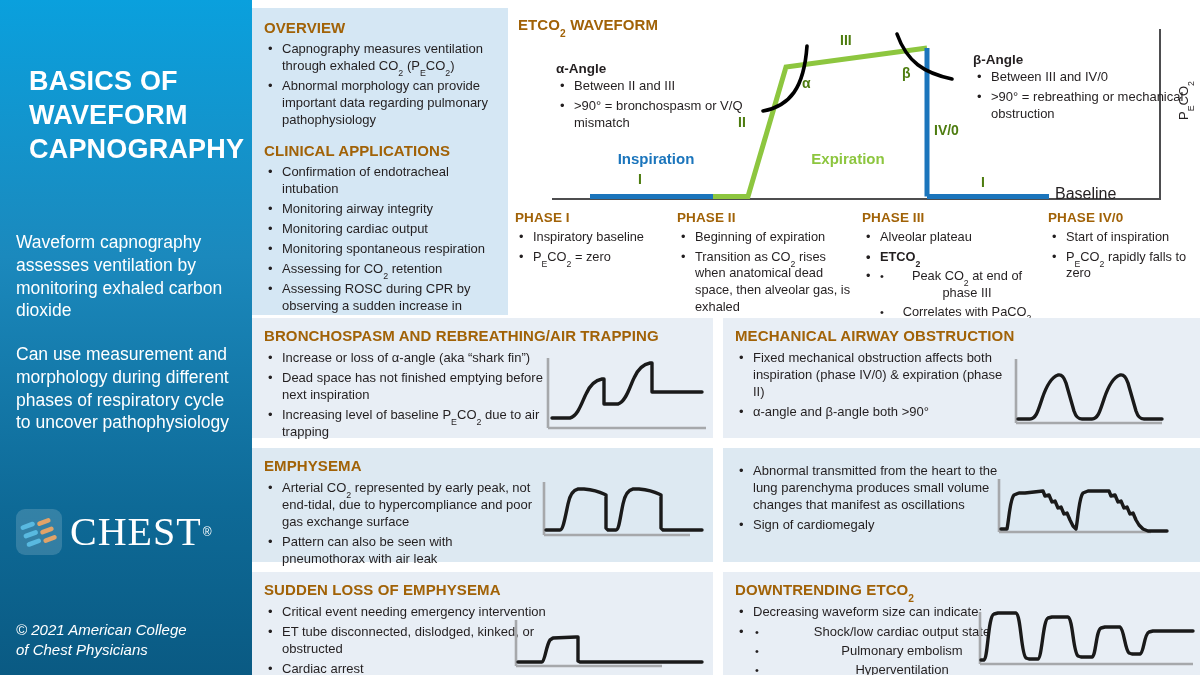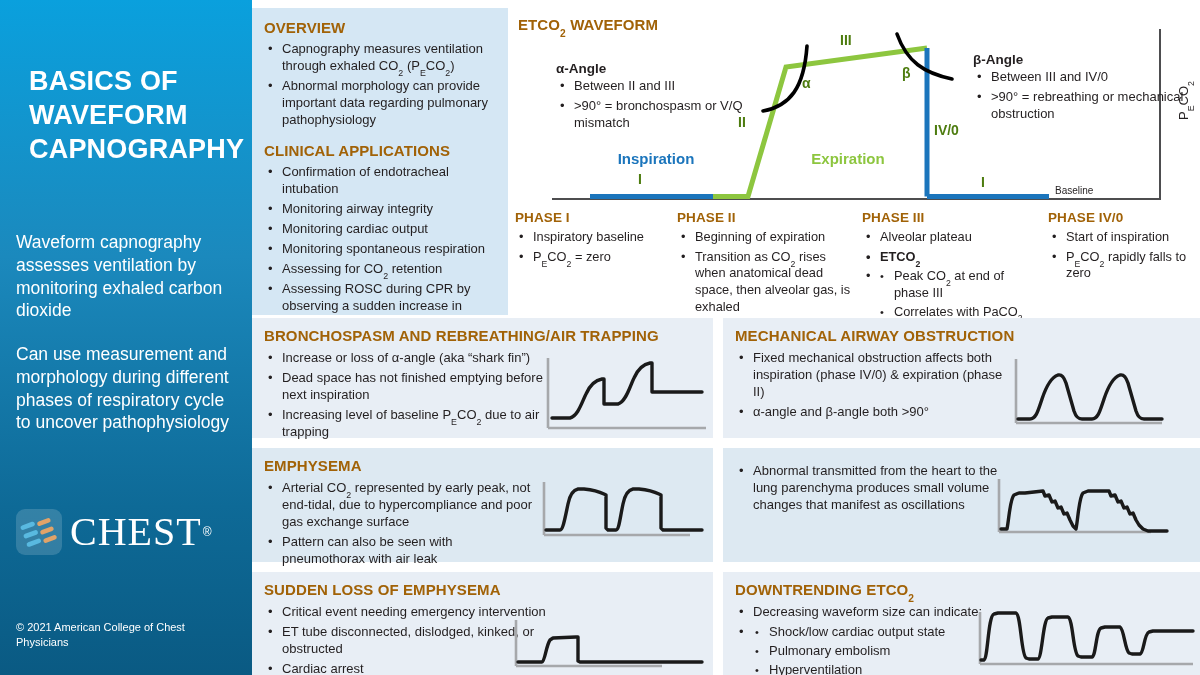--- a/index.html
+++ b/index.html
@@ -19,50 +19,50 @@
   .sidebar h1{
     position:absolute;left:16px;top:52px;width:222px;margin:13px;
     font-size:27px;line-height:1.25;font-weight:bold;letter-spacing:0.2px;
   }
   .sidebar .intro{position:absolute;left:16px;width:224px;margin:0;font-size:17.5px;line-height:1.3;}
   .intro-1{top:231px;}
   .intro-2{top:343px;}
   .logo{position:absolute;left:16px;top:508px;display:flex;align-items:center;}
   .wordmark{font-family:"Liberation Serif","DejaVu Serif",serif;font-size:40px;color:#fff;letter-spacing:1px;margin-left:8px;}
   .reg{font-size:12px;vertical-align:28px;margin-left:1px;}
-  .copyright{position:absolute;left:16px;top:620px;width:185px;font-size:11px;line-height:1.35;}
+  .copyright{position:absolute;left:16px;top:620px;width:185px;font-size:15px;line-height:1.35;font-style:italic;}
 
   
   .panel{position:absolute;left:var(--x);top:var(--y);width:var(--w);height:var(--h);box-sizing:border-box;}
   .panel h2, .panel h3{margin:0;font-size:15px;font-weight:bold;color:#a16207;letter-spacing:0.1px;}
   ul.bullets{list-style:none;margin:5px 0 0 0;padding:0;font-size:13px;line-height:1.3;}
   ul.bullets > li{position:relative;padding-left:18px;margin-bottom:3px;}
   ul.bullets > li::before{content:"\2022";position:absolute;left:4px;}
-  ul.subs{list-style:none;margin:2px 0 0 0;padding:0;}
+  ul.subs{list-style:none;margin:2px 0 0 0;padding:0;text-align:center;}
   ul.subs > li{position:relative;padding-left:18px;margin-bottom:2px;}
   ul.subs > li::before{content:"\2022";position:absolute;left:4px;font-size:11px;top:1px;}
   .bold-li{font-weight:bold;}
 
   .overview-panel{background:#d5e7f4;padding:9px 12px;}
   .overview-panel h2{margin-top:2px;}
   .overview-panel .second-h{margin-top:14px;}
   .overview-panel ul.bullets{width:224px;}
 
   
   .waveform-panel{background:#ffffff;}
   .waveform-panel h2{position:absolute;left:8px;top:8px;}
   .angle-note{position:absolute;font-size:13px;}
   .angle-note .an-h{font-weight:bold;margin:0 0 2px 0;font-size:13.5px;}
   .angle-note ul.bullets{margin-top:0;}
   .alpha-note{left:46px;top:53px;width:218px;}
   .beta-note{left:463px;top:44px;width:222px;}
   .capno-chart{position:absolute;left:0;top:0;}
   .wf-label{position:absolute;font-weight:bold;font-size:14px;color:#4d7c0f;}
   .wf-phase-word{font-size:15px;}
-  .baseline-label{position:absolute;font-weight:normal;font-size:10px;color:#231f20;}
+  .baseline-label{position:absolute;font-weight:normal;font-size:16px;color:#231f20;}
   .y-axis-label{
     position:absolute;left:618px;top:85px;width:110px;text-align:center;
     font-size:13px;transform:rotate(-90deg);color:#231f20;
   }
   .phase-col{position:absolute;top:202px;}
   .phase-col h3{font-size:13.5px;}
   .phase-col ul.bullets{font-size:12.8px;margin-top:4px;}
 
   
   .bpanel{padding:9px 0 6px 12px;}
@@ -229,20 +229,21 @@
   </ul>
   <svg class="mini-chart" style="left:288px;top:30px" width="166" height="62" viewBox="0 0 166 62">
     <path class="mini-axes" d="M4,4 V57 M4,57 H150"></path>
     <path class="mini-wave" d="M6,52 H20 C23,52 25,40 28,26 C30,16 33,12 38,11 L44,11 C54,12 60,14 64,16 L66,17 V50 L68,52 H76 C79,52 80,40 83,26 C85,16 88,12 93,11 L99,11 C109,12 115,14 119,16 L121,17 V50 L123,52 H162"></path>
   </svg>
 </section>
 
 <section class="panel bpanel bg-row2" style="--x:723px;--y:448px;--w:477px;--h:114px">
   <ul class="bullets" style="width:266px">
     <li>Abnormal transmitted from the heart to the lung parenchyma produces small volume changes that manifest as oscillations</li>
+    <li>Sign of cardiomegaly</li>
   </ul>
   <svg class="mini-chart" style="left:272px;top:27px" width="178" height="62" viewBox="0 0 178 62">
     <path class="mini-axes" d="M4,4 V57 M4,57 H156"></path>
     <path class="mini-wave" d="M6,54 H12 C14,44 15,24 19,20 L24,18 H30 L48,16 L50,21 L54,20 L57,27 L60,26 L63,33 L66,32 L69,39 L72,38 L75,45 L78,51 L81,54 C83,44 84,22 88,18 L93,16 H114 L116,21 L120,20 L123,27 L126,26 L129,33 L132,32 L135,39 L138,38 L141,45 L144,50 L148,54 L153,56 H172"></path>
   </svg>
 </section>
 
 <section class="panel bpanel bg-row13" style="--x:252px;--y:572px;--w:461px;--h:103px">
   <h3>SUDDEN LOSS OF EMPHYSEMA</h3>
   <ul class="bullets" style="width:310px">

